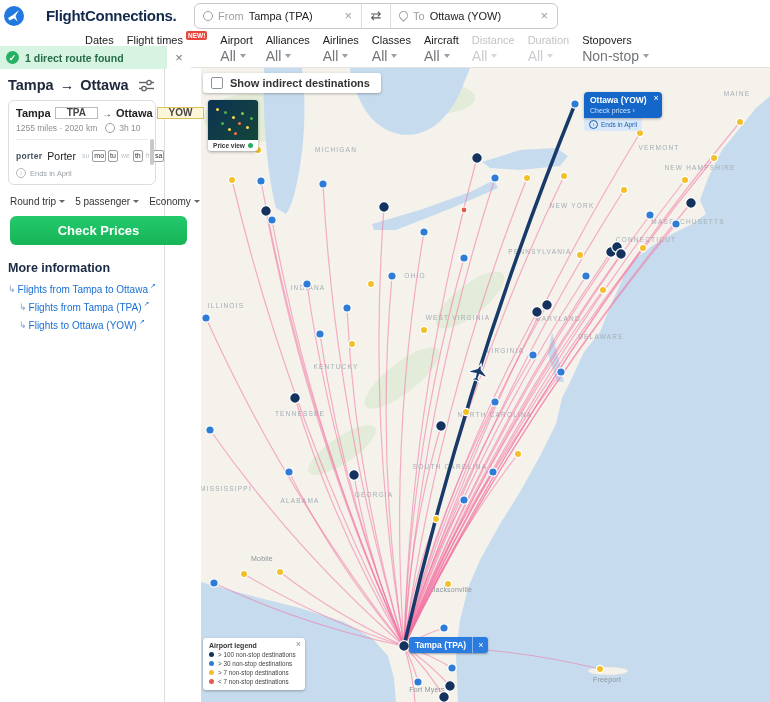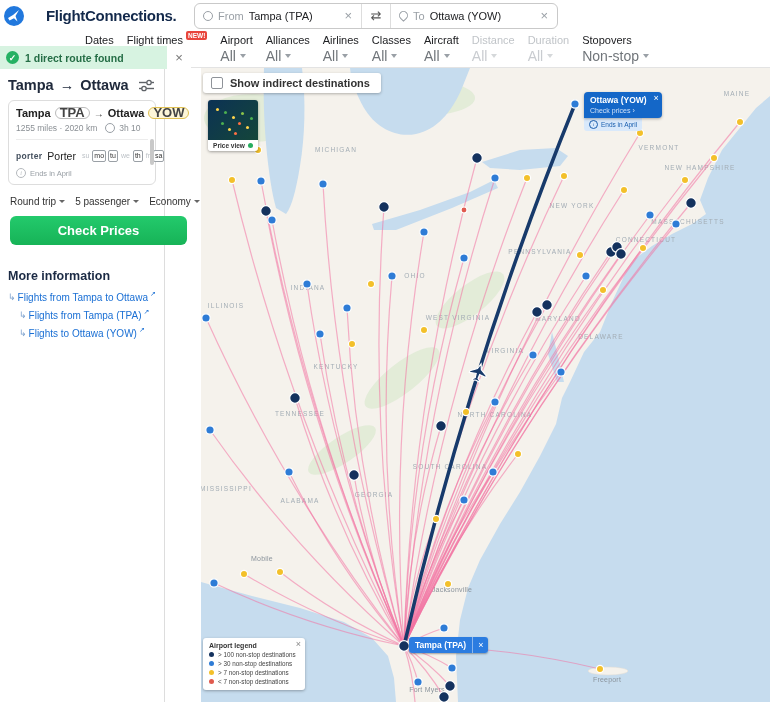--- a/index.html
+++ b/index.html
@@ -52,42 +52,42 @@
 
   
   .sidebar{position:absolute;top:68px;left:0;width:165px;bottom:0;background:#fff;
            border-right:1px solid #ddd;z-index:20;box-sizing:border-box;}
   .sb-title{display:flex;align-items:center;padding:9px 10px 5px 8px;}
   .sb-title-text{font-size:14.5px;font-weight:bold;color:#202a3c;display:flex;gap:6px;align-items:center;}
   .sb-settings{margin-left:auto;cursor:pointer;display:flex;}
   .route-card{margin:2px 8px 6px 8px;border:1px solid #ddd;border-radius:6px;position:relative;
               padding:6px 7px 6px;cursor:pointer;}
   .rc-head{display:flex;align-items:center;gap:4px;font-size:11px;font-weight:bold;color:#222;}
-  .code-badge{font-size:13px;font-weight:bold;color:#444;border:1px solid #bbb;border-radius:6px;
-              padding:0 4px;line-height:10px;}
+  .code-badge{font-size:10px;font-weight:bold;color:#444;border:1px solid #bbb;border-radius:0;
+              padding:0 11px;line-height:10px;}
   .code-badge.dest{border-color:#e0c052;background:#fdf6d8;}
   .rc-arrow{font-size:10px;color:#333;}
   .rc-stats{display:flex;align-items:center;gap:4px;font-size:8.5px;color:#8a8f94;margin-top:4px;
             padding-bottom:6px;border-bottom:1px solid #ececec;}
   .clock-icon{width:8px;height:8px;border:1px solid #9aa0a6;border-radius:50%;margin-left:4px;}
   .rc-airline{display:flex;align-items:center;margin-top:10px;gap:5px;}
   .porter-logo{font-size:8.5px;font-weight:bold;color:#44505e;letter-spacing:.3px;}
   .airline-name{font-size:10.5px;color:#222;}
   .days{margin-left:auto;display:flex;gap:2px;align-items:center;}
   .day{font-size:7px;color:#bdc2c7;padding:1px;line-height:8px;}
   .day.active{border:1px solid #9aa0a6;border-radius:2px;color:#333;background:#fff;}
   .rc-note{display:flex;gap:4px;align-items:center;margin-top:6px;font-size:7.5px;color:#9aa0a6;}
   .info-icon{width:8px;height:8px;border:1px solid #b5b9bd;border-radius:50%;color:#b5b9bd;
              font-size:6px;display:flex;align-items:center;justify-content:center;flex:none;
              font-family:"Liberation Serif",serif;font-style:italic;}
   .card-scrollbar{position:absolute;right:1px;top:38px;width:4px;height:26px;border-radius:2px;
                   background:#c8c8c8;cursor:grab;}
   .trip-row{display:flex;gap:10px;padding:5px 10px 3px;}
   .trip-opt{font-size:10px;color:#333;display:flex;align-items:center;gap:3px;cursor:pointer;white-space:nowrap;}
-  .check-btn{margin:6px 10px 8px;width:177px;height:29px;border:none;border-radius:6px;cursor:pointer;
+  .check-btn{margin:6px 10px 0;width:177px;height:29px;border:none;border-radius:6px;cursor:pointer;
              background:linear-gradient(#23ca6c,#17b357);color:#fff;font-size:13px;font-weight:bold;
              font-family:inherit;display:flex;align-items:center;justify-content:center;}
   .more-info{padding:16px 8px 0;}
   .mi-title{font-size:12.5px;font-weight:bold;color:#1b2a44;margin-bottom:9px;}
   .mi-link{display:flex;align-items:flex-start;gap:2px;font-size:10px;color:#1a6fd4;
            margin-bottom:7px;cursor:pointer;}
   .mi-link.indent{margin-left:11px;}
   .mi-link .crumb{color:#7fa3cf;font-size:9px;}
   .mi-link .ext{font-size:7px;margin-top:-2px;}
 

